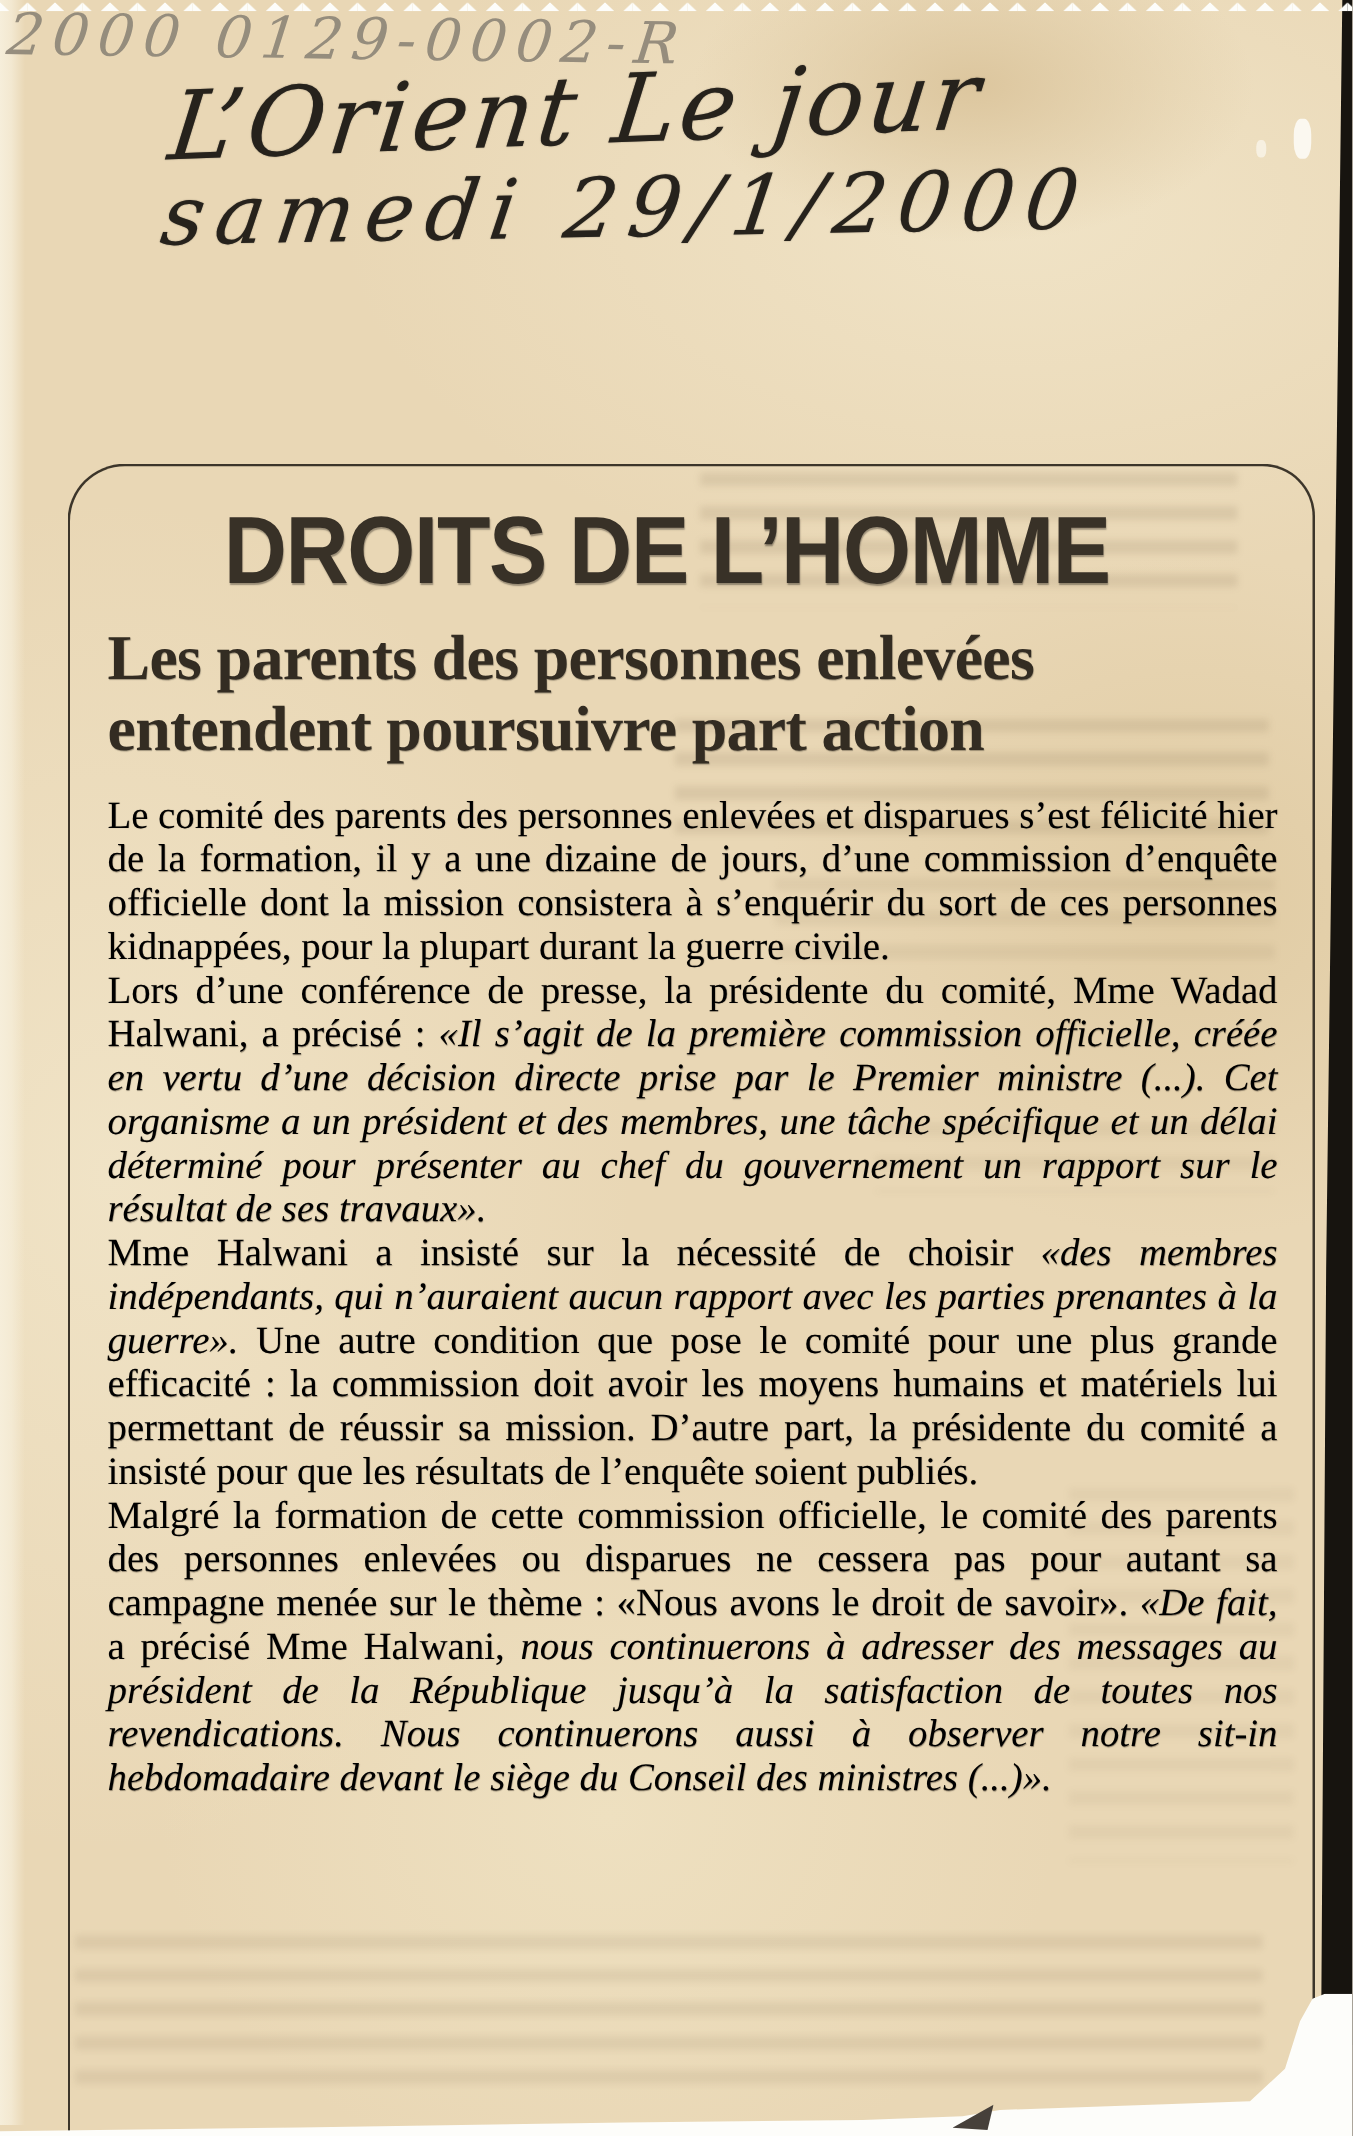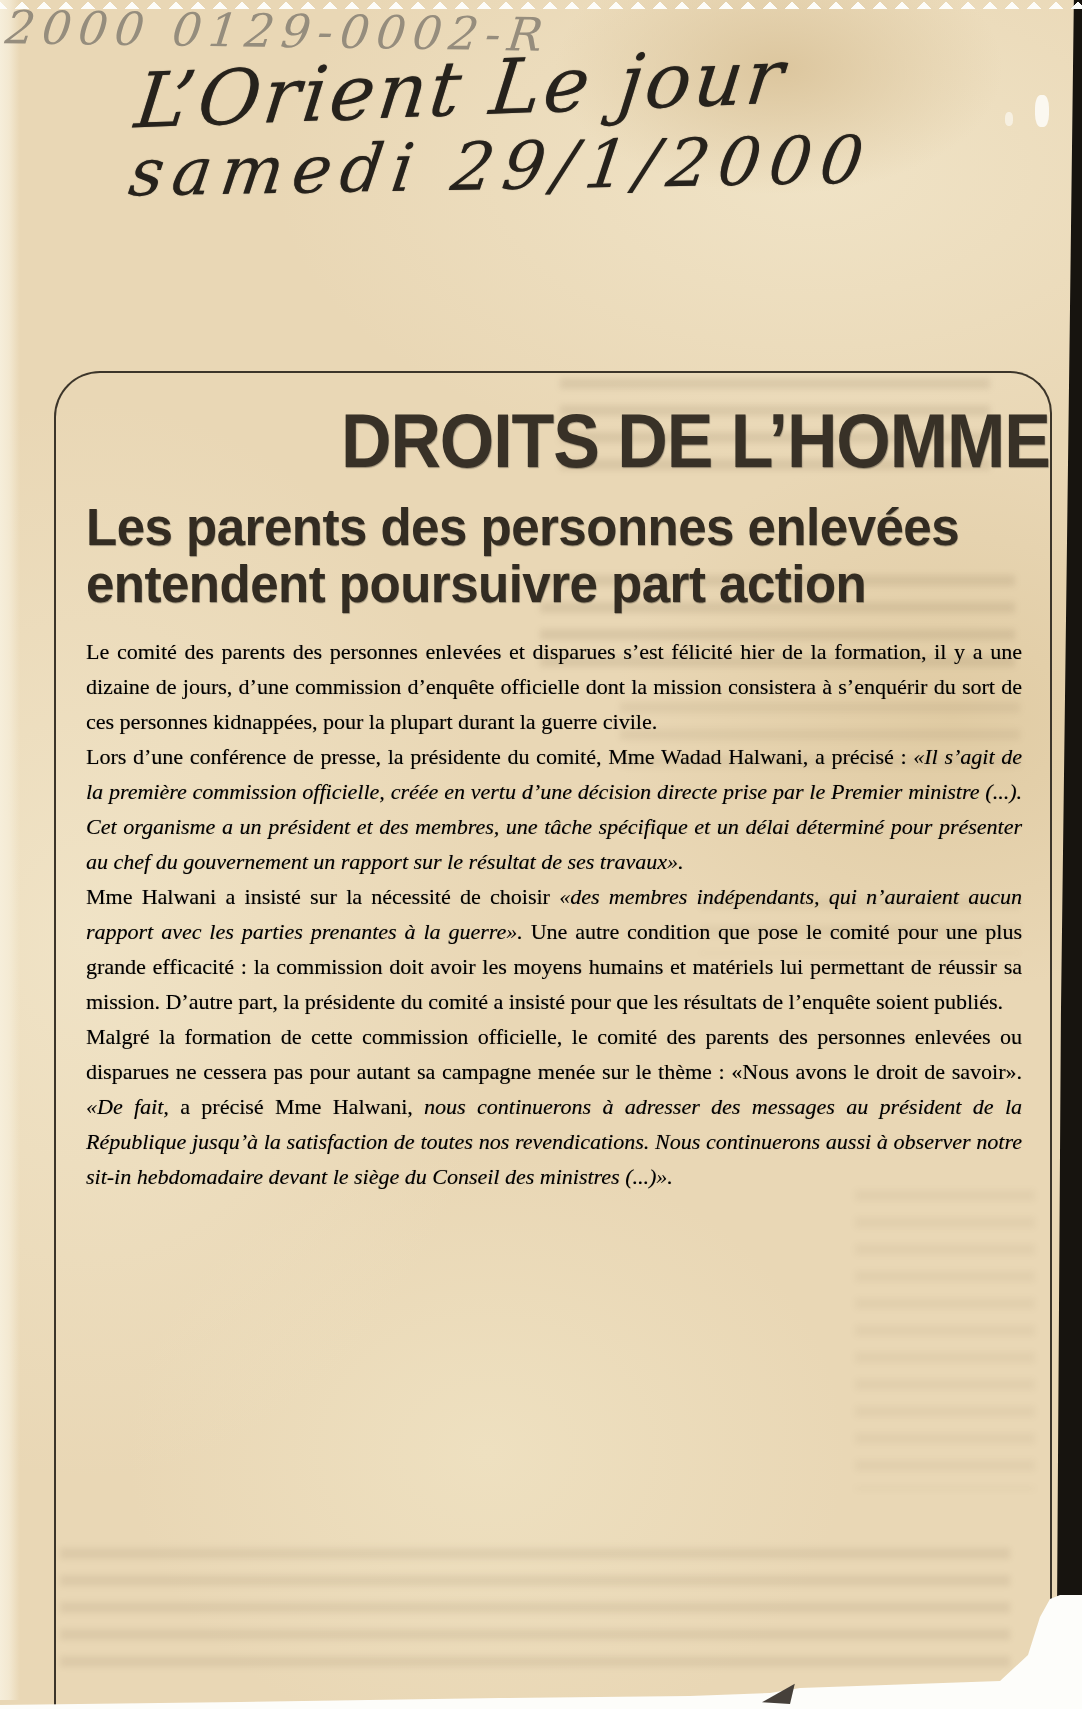--- a/index.html
+++ b/index.html
@@ -60,41 +60,41 @@
     letter-spacing:9px;transform:rotate(-1deg) skewX(-9deg);
     text-shadow:0 0 1px rgba(38,34,28,.6);
   }
   
   .article-box{
     position:absolute;left:54px;top:371px;width:998px;height:1500px;
     border:2px solid #3c352a;border-bottom:none;
     border-radius:46px 42px 0 0;
   }
   .kicker{
-    margin-top:34px;display:flex;justify-content:flex-end;
+    margin-top:34px;display:flex;justify-content:center;
     transform:translateX(-20px);
   }
   .kicker span{
     display:inline-block;
     font-family:"Liberation Sans", sans-serif;
     font-weight:700;font-size:66px;line-height:1;
     letter-spacing:-1px;color:#383127;
     transform:scale(1.06,1.16);transform-origin:center;
     text-shadow:0.5px 0.8px 1px rgba(56,49,39,.45);
   }
   .headline{
     margin:26px 30px 0 30px;
-    font-family:Liberation Sans, sans-serif;
+    font-family:Liberation Serif, serif;
     font-weight:700;font-size:51px;line-height:57px;
     color:#332c22;letter-spacing:-0.5px;
     text-shadow:0.4px 0.6px 0.8px rgba(51,44,34,.4);
   }
   .body-text{
     margin:21px 28px 0 30px;
-    font-size:22px;line-height:35px;
+    font-size:31px;line-height:35px;
     text-align:justify;color:#39migrations,' */#392f24;
     color:#392f24;
     text-shadow:0.3px 0.4px 0.7px rgba(57,47,36,.5);
   }
   .body-text p{margin:0;}
   .body-text .it{font-style:italic;}
   /* ---------- scan edges / marks ---------- */
   .right-bar{
     position:absolute;left:1048px;top:0;width:34px;height:1636px;
     background:#17140f;

